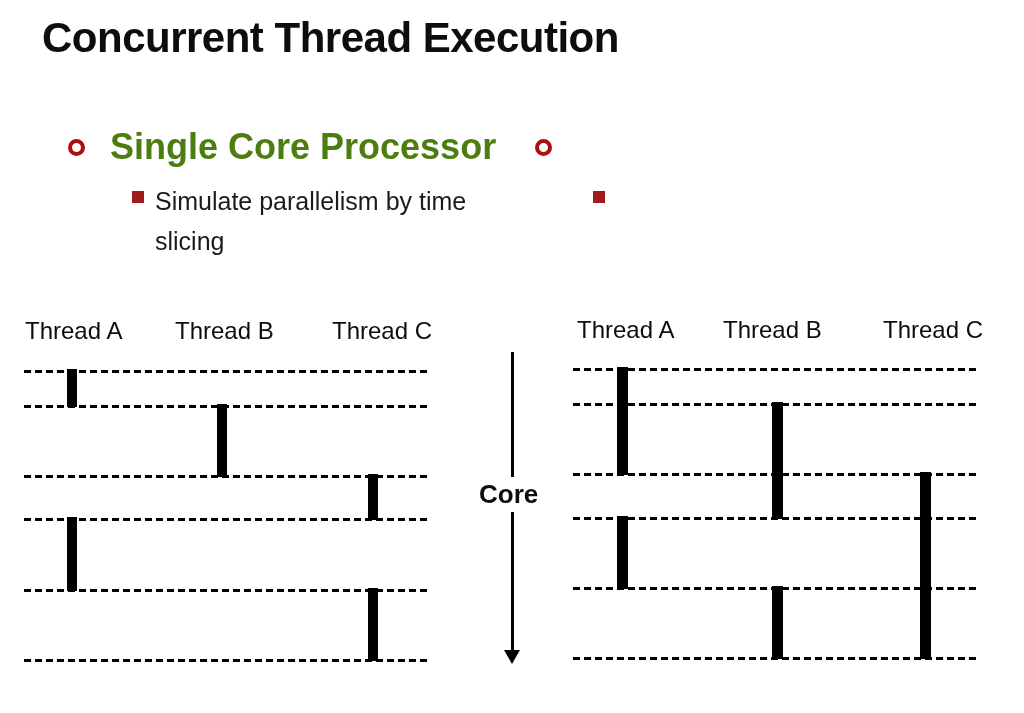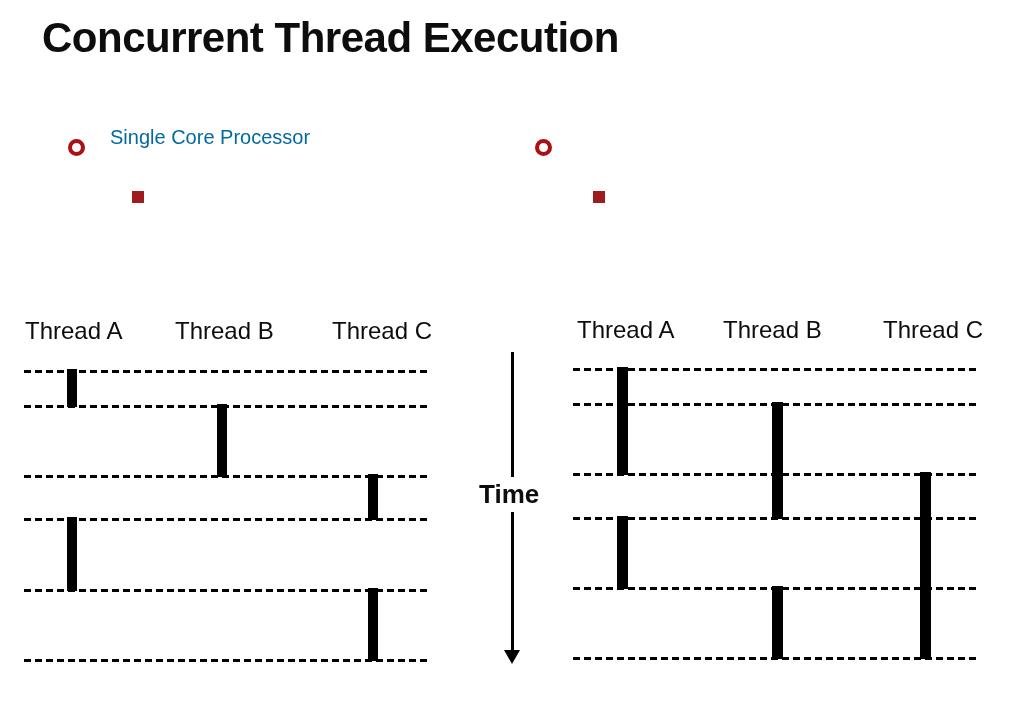--- a/index.html
+++ b/index.html
@@ -9,21 +9,21 @@
   }
   .title{
     position:absolute;left:42px;top:14px;margin:0;
     font-size:42px;font-weight:bold;letter-spacing:-0.5px;color:#0d0d0d;
   }
   .ring{
     position:absolute;width:9px;height:9px;border:4px solid #ae0f13;
     border-radius:50%;background:#fff;
   }
   .heading{
-    position:absolute;font-size:20px;font-weight:normal;color:#0369a1;white-space:nowrap;
+    position:absolute;font-size:36px;font-weight:bold;color:#4d7c0f;white-space:nowrap;
   }
   .sq{
     position:absolute;width:12px;height:12px;background:#9e1b1e;
   }
   .subtext{
     position:absolute;font-size:25px;line-height:1.6;color:#1b1b1b;
   }
   .thread-header{
     position:absolute;font-size:24px;font-weight:normal;color:#0d0d0d;white-space:nowrap;
   }
@@ -53,20 +53,21 @@
 </head>
 <body>
 
 <div class="stage">
 
   <h1 class="title">Concurrent Thread Execution</h1>
 
   <span class="ring" style="left: 68px; top: 139px; border-color: rgb(174, 15, 19);"></span>
   <div class="heading" style="left:110px;top:126px">Single Core Processor</div>
   <span class="sq" style="left: 132px; top: 191px; background: rgb(158, 27, 30);"></span>
+  <div class="subtext" style="left:155px;top:181px;width:352px">Simulate parallelism by time slicing</div>
 
   <span class="ring" style="left: 535px; top: 139px; border-color: rgb(174, 15, 19);"></span>
   <span class="sq" style="left: 593px; top: 191px; background: rgb(158, 27, 30);"></span>
 
   <div id="diagram-layer">
       <div class="thread-header" style="position: absolute; left: 25px; top: 317px;">Thread A</div>
       <div class="thread-header" style="position: absolute; left: 175px; top: 317px;">Thread B</div>
       <div class="thread-header" style="position: absolute; left: 332px; top: 317px;">Thread C</div>
       <div class="dashed-line" style="left: 24px; top: 370px; width: 403px;"></div>
       <div class="dashed-line" style="left: 24px; top: 405px; width: 403px;"></div>
@@ -90,16 +91,16 @@
       <div class="dashed-line" style="left: 573px; top: 657px; width: 404px;"></div>
       <div class="exec-bar" style="left: 616.5px; top: 367px; width: 11px; height: 108px; background: rgb(0, 0, 0);"></div>
       <div class="exec-bar" style="left: 771.5px; top: 402px; width: 11px; height: 117px; background: rgb(0, 0, 0);"></div>
       <div class="exec-bar" style="left: 919.5px; top: 472px; width: 11px; height: 187px; background: rgb(0, 0, 0);"></div>
       <div class="exec-bar" style="left: 616.5px; top: 516px; width: 11px; height: 73px; background: rgb(0, 0, 0);"></div>
       <div class="exec-bar" style="left: 771.5px; top: 586px; width: 11px; height: 73px; background: rgb(0, 0, 0);"></div>
     </div>
 
   <div class="time-line" style="left:511px;top:352px;height:300px"></div>
   <div class="arrow-head" style="left:504px;top:650px"></div>
-  <div class="time-label" style="left:474px;top:477px">Time</div>
+  <div class="time-label" style="left:474px;top:477px">Core</div>
 
 
 </div>
 
 </body></html>

